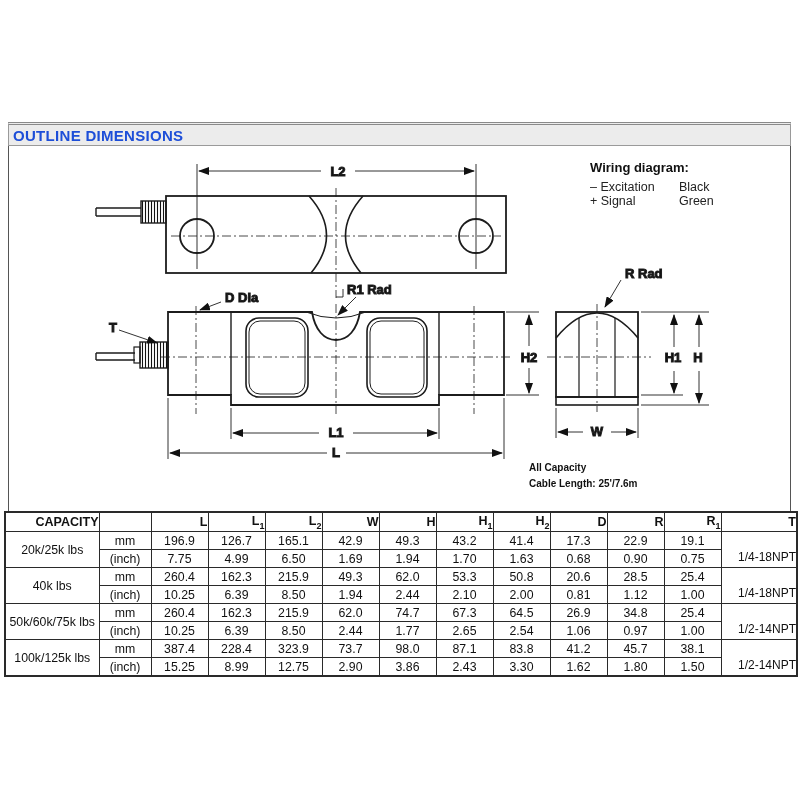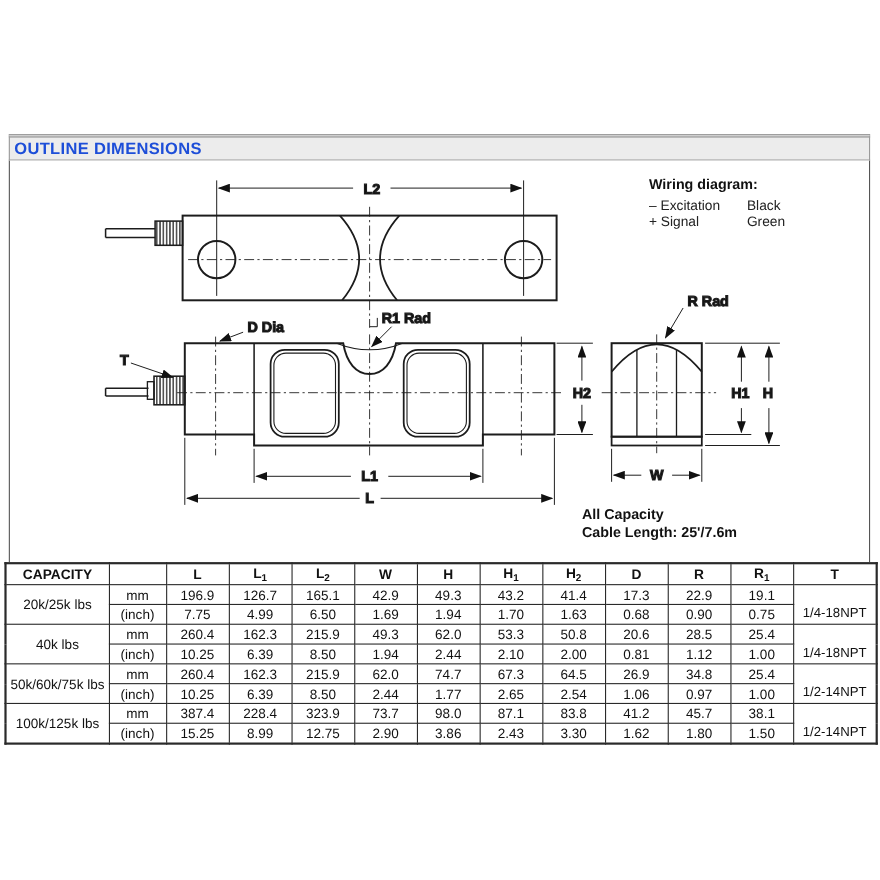--- a/index.html
+++ b/index.html
@@ -16,34 +16,34 @@
     position:absolute;left:8px;top:146px;width:783px;height:365px;box-sizing:border-box;
     border-left:1px solid #555;border-right:1px solid #555;background:#fff;
   }
   .drawing-box svg{position:absolute;left:0;top:0;}
   svg text{font-family:"Liberation Sans",sans-serif;font-weight:bold;font-size:13px;fill:#111;}
 
   .wiring{position:absolute;left:581px;top:14px;width:190px;font-size:12.5px;color:#222;}
   .wiring-heading{font-weight:bold;font-size:13px;margin-bottom:6px;color:#111;}
   .wiring-row{display:grid;grid-template-columns:89px auto;line-height:13.8px;}
 
-  .notes{position:absolute;left:520px;top:314px;font-weight:bold;font-size:13px;line-height:16px;color:#111;}
+  .notes{position:absolute;left:520px;top:314px;font-weight:bold;font-size:10px;line-height:16px;color:#111;}
 
   table.dims{
     position:absolute;left:4px;top:511px;width:792px;border-collapse:collapse;
     font-size:12.3px;table-layout:fixed;color:#111;background:#fff;
     border:2px solid #2a2a2a;
   }
   table.dims th,table.dims td{
     border:1px solid #2a2a2a;text-align:center;vertical-align:middle;
     padding:0;height:17px;overflow:hidden;white-space:nowrap;
   }
-  table.dims th{font-weight:bold;height:18px;font-size:12.5px;}
+  table.dims th{font-weight:bold;height:18px;font-size:12.5px;text-align:right;}
   table.dims th sub{font-size:9px;}
-  table.dims td.tcol{vertical-align:bottom;padding-bottom:3px;font-size:12px;}
+  table.dims td.tcol{vertical-align:bottom;padding-bottom:3px;font-size:12px;text-align:right;}
 </style>
 </head>
 <body>
 
 <div class="title-bar">OUTLINE DIMENSIONS</div>
 
 <div class="drawing-box">
 
   <svg width="783" height="365" viewBox="0 0 783 365">
     <defs>

